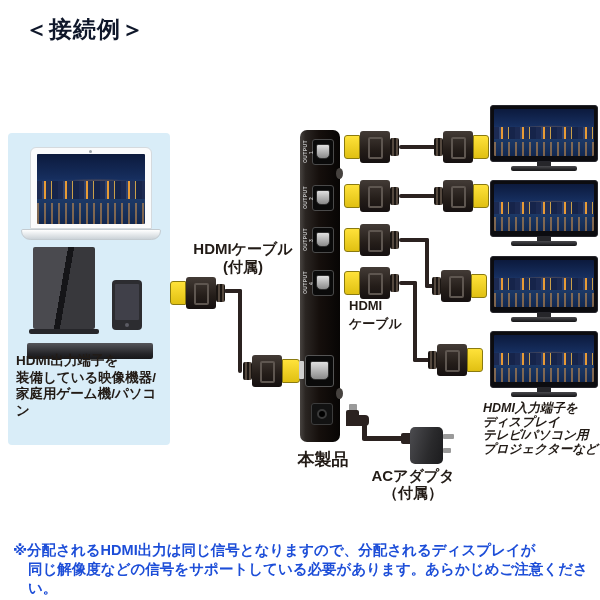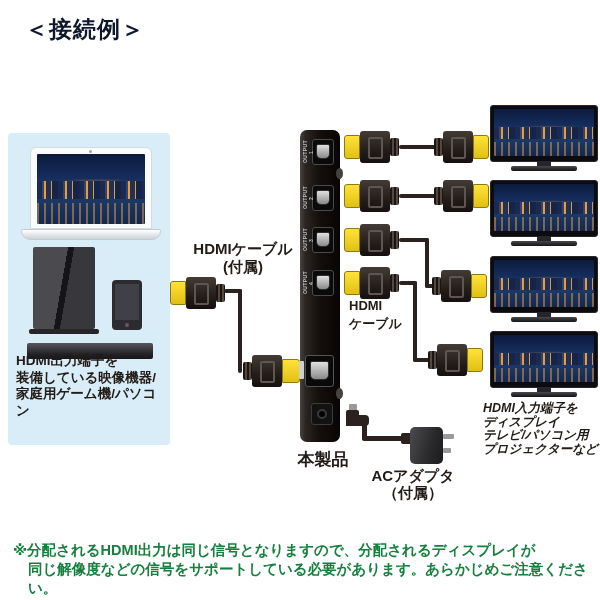--- a/index.html
+++ b/index.html
@@ -15,21 +15,21 @@
   .title { left:25px; top:14px; font-size:23px; font-weight:bold; letter-spacing:1px; color:#0f172a; }
   .caption { font-size:13.5px; font-weight:bold; line-height:16.5px; color:#221b16; }
   .caption-left { left:16px; top:353px; width:150px; }
   .caption-right { left:483px; top:402px; width:115px; font-size:12.5px; line-height:13.5px;font-style:italic; }
   .lbl { font-weight:bold; color:#221b16; text-align:center; }
   .lbl-cable-attached { left:178px; top:240px; width:130px; font-size:15px; line-height:18px; }
   .lbl-hdmi-cable { left:349px; top:297px; width:70px; font-size:13px; line-height:18px; text-align:left; }
   .lbl-product { left:288px; top:448px; width:70px; font-size:17px; }
   .lbl-ac { left:358px; top:467px; width:110px; font-size:15px; line-height:17px; }
 
-  .note { left:13px; top:541px; width:578px; font-size:14.5px; font-weight:bold; line-height:19px; color:#15803d; }
+  .note { left:13px; top:541px; width:578px; font-size:14.5px; font-weight:bold; line-height:19px; color:#1d4ed8; }
   .note .l2 { padding-left:15px; }
 
   
   .panel { left:8px; top:133px; width:162px; height:312px; background:#d9edf8; border-radius:4px; }
 
   .laptop-lid { left:30px; top:147px; width:122px; height:82px; background:#fafbfc; border:1px solid #d5dade; border-radius:6px 6px 0 0; }
   .laptop-cam { left:89px; top:150px; width:3px; height:3px; border-radius:50%; background:#9aa2a8; }
   .laptop-screen { left:37px; top:154px; width:108px; height:70px; }
   .laptop-base { left:21px; top:229px; width:140px; height:11px; background:linear-gradient(180deg,#ffffff,#ccd3d8); border:1px solid #c4cbd0; border-radius:2px 2px 10px 10px; }
 

